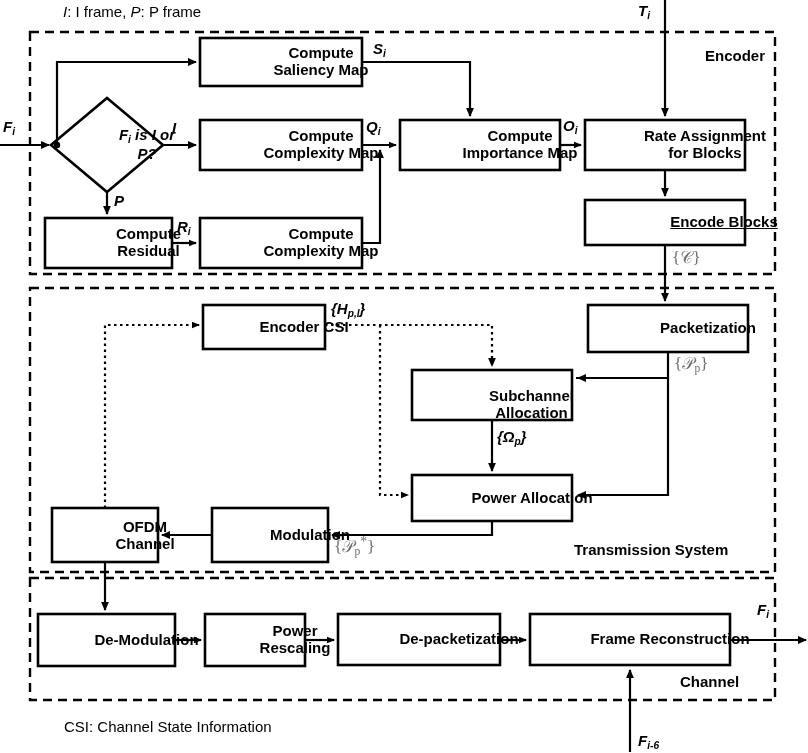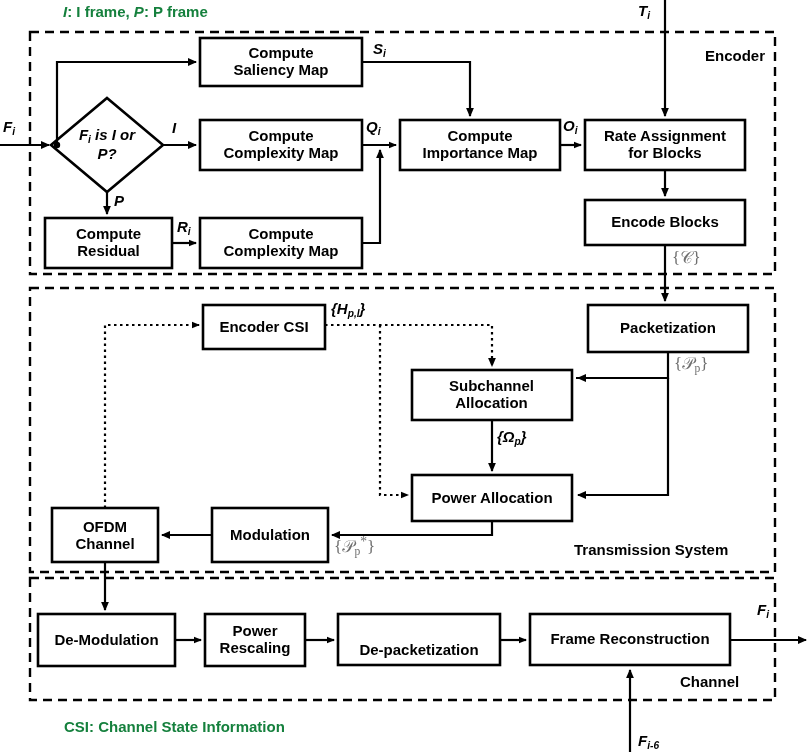--- a/index.html
+++ b/index.html
@@ -3,29 +3,29 @@
 <meta charset="utf-8">
 <style>
   html,body{margin:0;padding:0;background:#ffffff;}
   body{width:808px;height:753px;overflow:hidden;
        font-family:"Liberation Sans",sans-serif;}
   #stage{position:relative;width:808px;height:753px;background:#fff;}
   svg{position:absolute;left:0;top:0;}
   .node-label{
     position:absolute;display:flex;align-items:center;justify-content:center;
     text-align:center;font-weight:bold;font-size:15px;color:#000;
-    line-height:1.12;pointer-events:none;
+    line-height:1.12;pointer-events:none;padding-left:40px;
   }
   .edge-label{
     position:absolute;font-size:15px;font-weight:bold;font-style:italic;color:#000;
     white-space:nowrap;
   }
   .edge-label.script{font-style:normal;color:#6f6f6f;font-family:"Liberation Serif",serif;font-size:17px;font-weight:normal;}
   .zone-label{position:absolute;font-size:15px;font-weight:bold;color:#000;white-space:nowrap;}
-  .caption{position:absolute;font-size:15px;font-weight:bold;color:#15803d;white-space:nowrap;}
+  .caption{position:absolute;font-size:15px;font-weight:normal;color:#000000;white-space:nowrap;}
   .caption i{font-style:italic;}
   sub{font-size:0.68em;vertical-align:-0.28em;}
   sup{font-size:0.8em;vertical-align:0.45em;}
   .hat{position:relative;}
 </style>
 </head>
 <body>
 
 <div id="stage">
 
@@ -100,30 +100,30 @@
       <path d="M380,325 L380,495 L408,495" marker-end="url(#ahs)"></path>
     </g>
   </svg>
 
   <div class="node-label" style="left:200px;top:38px;width:162px;height:48px;">Compute<br>Saliency Map</div>
   <div class="node-label" style="left:200px;top:120px;width:162px;height:50px;">Compute<br>Complexity Map</div>
   <div class="node-label" style="left:45px;top:218px;width:127px;height:50px;">Compute<br>Residual</div>
   <div class="node-label" style="left:200px;top:218px;width:162px;height:50px;">Compute<br>Complexity Map</div>
   <div class="node-label" style="left:400px;top:120px;width:160px;height:50px;">Compute<br>Importance Map</div>
   <div class="node-label" style="left:585px;top:120px;width:160px;height:50px;">Rate Assignment<br>for Blocks</div>
-  <div class="node-label" style="left:585px;top:200px;width:160px;height:45px;">Encode Blocks</div>
+  <div class="node-label" style="left:604px;top:200px;width:160px;height:45px;text-decoration:underline;">Encode Blocks</div>
   <div class="node-label" style="left:203px;top:305px;width:122px;height:44px;">Encoder CSI</div>
   <div class="node-label" style="left:588px;top:305px;width:160px;height:47px;">Packetization</div>
-  <div class="node-label" style="left:412px;top:370px;width:159px;height:50px;">Subchannel<br>Allocation</div>
+  <div class="node-label" style="left:412px;top:380px;width:159px;height:50px;">Subchannel<br>Allocation</div>
   <div class="node-label" style="left:412px;top:475px;width:160px;height:46px;">Power Allocation</div>
   <div class="node-label" style="left:52px;top:508px;width:106px;height:56px;">OFDM<br>Channel</div>
   <div class="node-label" style="left:212px;top:508px;width:116px;height:54px;">Modulation</div>
   <div class="node-label" style="left:38px;top:614px;width:137px;height:52px;">De-Modulation</div>
   <div class="node-label" style="left:205px;top:614px;width:100px;height:52px;">Power<br>Rescaling</div>
-  <div class="node-label" style="left:338px;top:614px;width:162px;height:51px;margin-top:11px;">De-packetization</div>
+  <div class="node-label" style="left:338px;top:614px;width:162px;height:51px;">De-packetization</div>
   <div class="node-label" style="left:530px;top:614px;width:200px;height:51px;">Frame Reconstruction</div>
 
   <div class="node-label" style="left:51px;top:112px;width:112px;height:66px;font-style:italic;">
       <span><i>F</i><sub>i</sub> is I or<br>P?</span>
     </div>
 
   <div class="edge-label" style="left:3px;top:118px;">F<sub>i</sub></div>
   <div class="edge-label" style="left:638px;top:2px;">T<sub>i</sub></div>
   <div class="edge-label" style="left:373px;top:40px;">S<sub>i</sub></div>
   <div class="edge-label" style="left:366px;top:118px;">Q<sub>i</sub></div>

